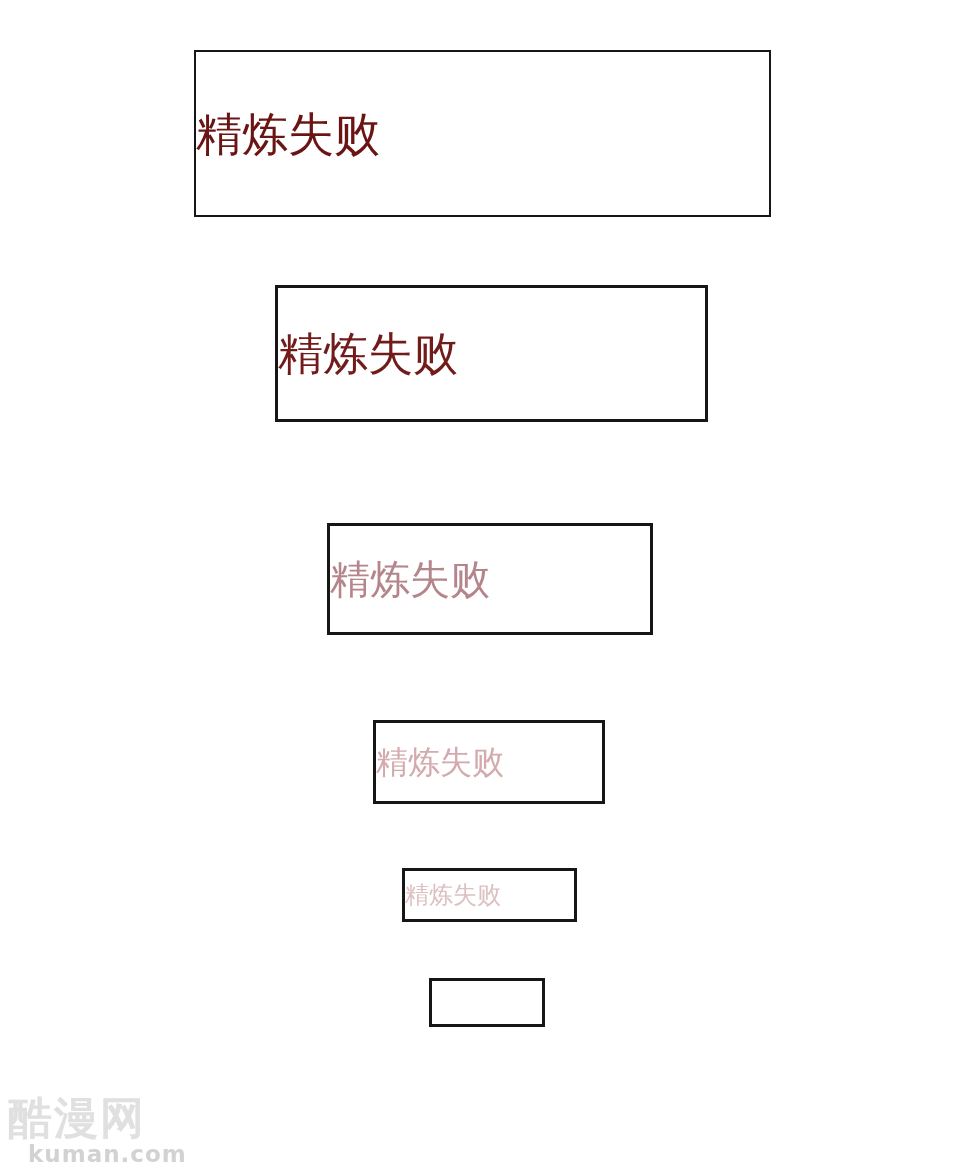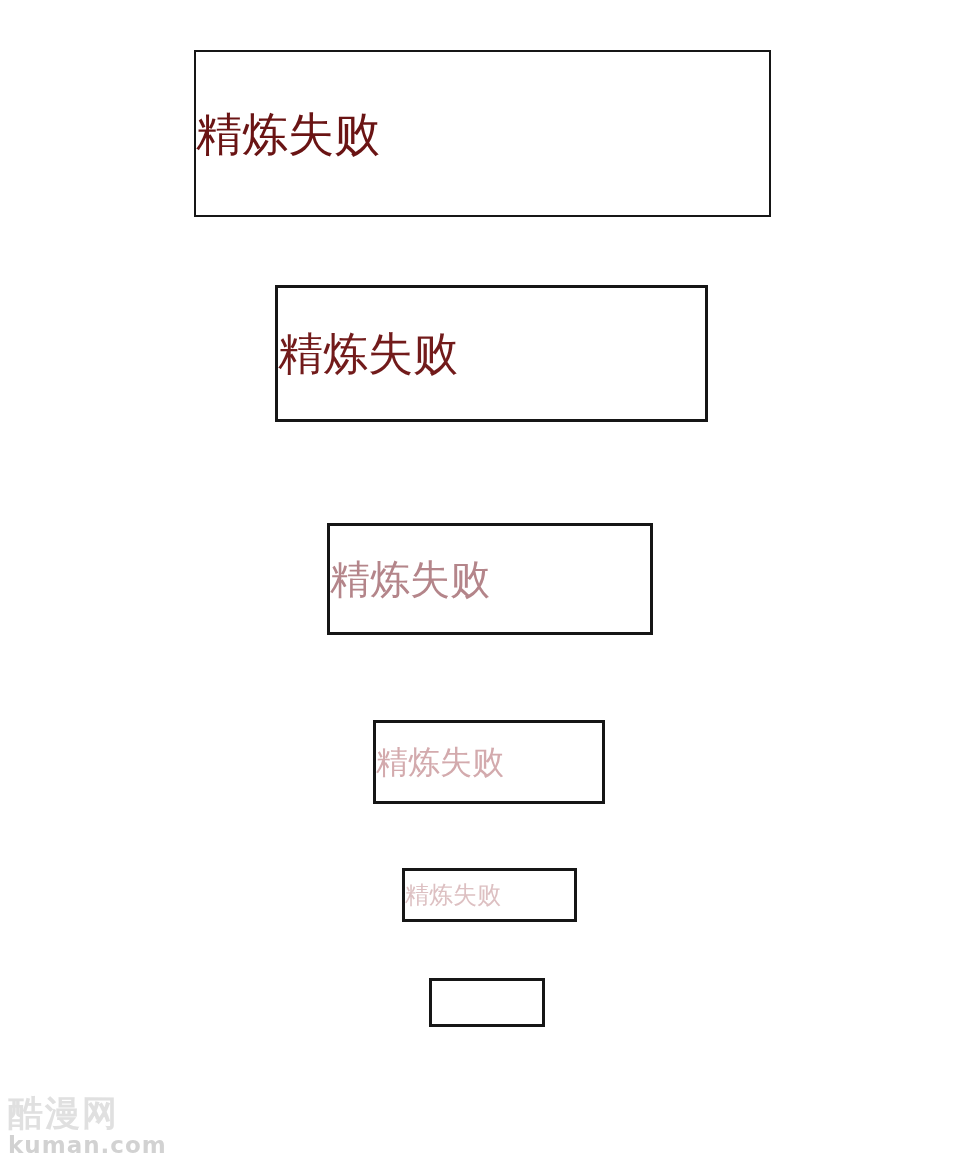--- a/index.html
+++ b/index.html
@@ -38,21 +38,21 @@
   #panel-5 .panel-text { font-size: 24px; }
 
   .watermark {
     position: absolute;
     left: 8px;
     top: 1096px;
     user-select: none;
   }
   .watermark-name {
     display: block;
-    font-size: 35px;
+    font-size: 44px;
     font-weight: bold;
     line-height: 1;
     letter-spacing: 2px;
   }
   .watermark-url {
     display: block;
     font-size: 23px;
     font-weight: bold;
     line-height: 1;
     margin-top: 3px;
@@ -79,14 +79,14 @@
 </div>
 
 <div class="panel" id="panel-5" style="border-color: rgb(22, 22, 22);">
   <span class="panel-text" style="color: rgb(221, 192, 194);">精炼失败</span>
 </div>
 
 <div class="panel" id="panel-6" style="border-color: rgb(22, 22, 22);"></div>
 
 <div class="watermark">
   <span class="watermark-name" style="color: rgb(224, 224, 224);">酷漫网</span>
-  <span class="watermark-url" style="color: rgb(210, 210, 210);">kuman.com</span>
+  <span class="watermark-url" style="color: rgb(210, 210, 210); margin-left: 20px;">kuman.com</span>
 </div>
 
 </body></html>

